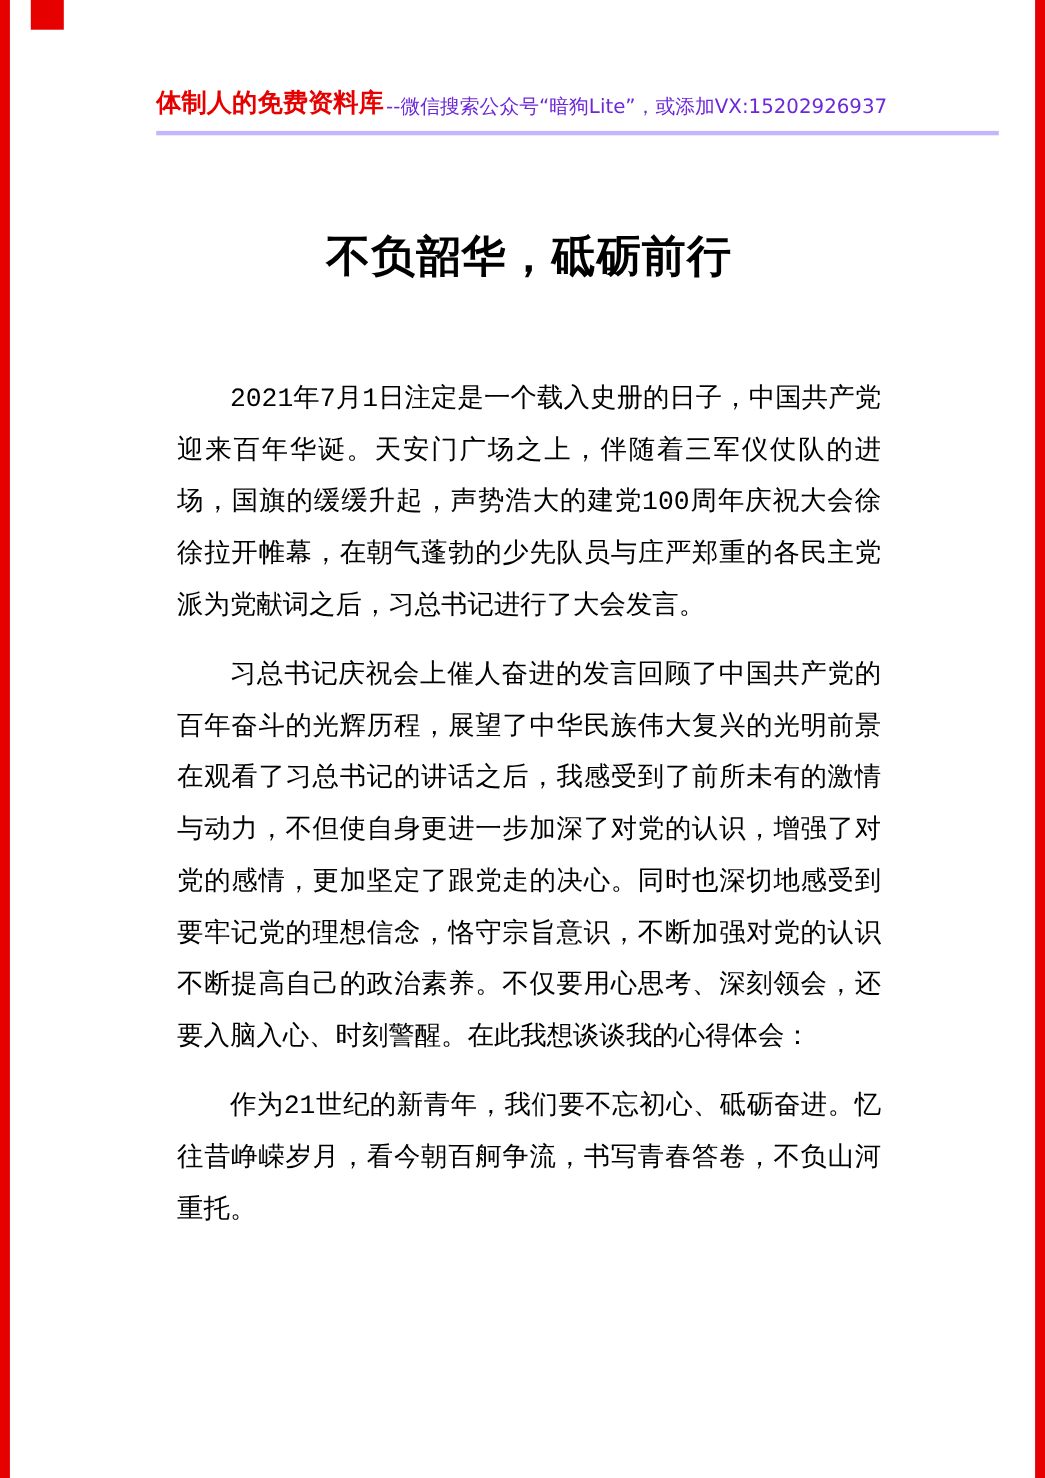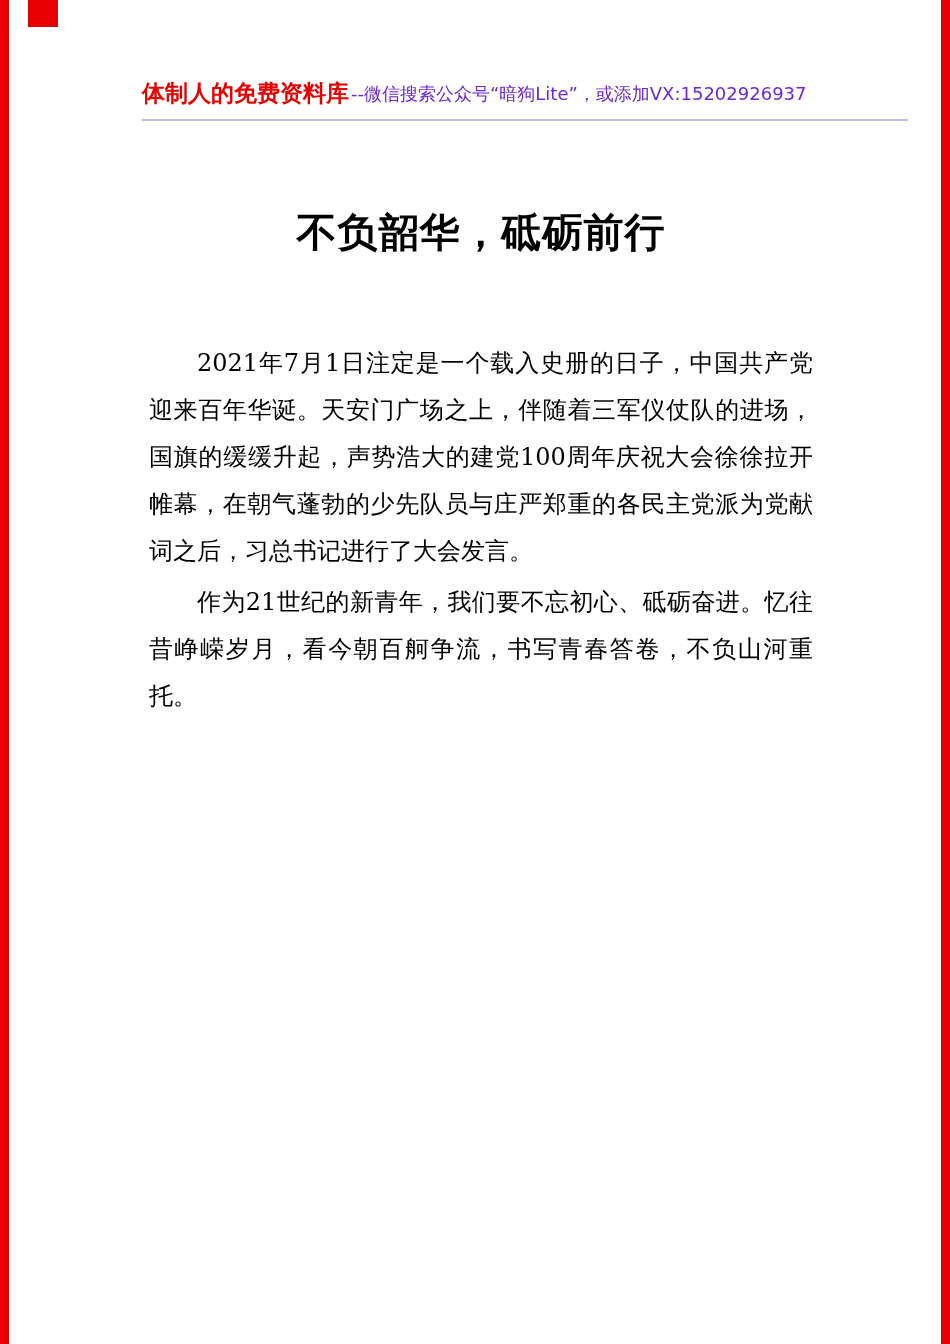--- a/index.html
+++ b/index.html
@@ -32,24 +32,24 @@
     top:0;
     width:30px;
     height:27px;
     background:var(--accent);
   }
   .header{
     position:absolute;
     left:142px;
     top:78px;
     width:766px;
-    border-bottom:2px solid #c4b5fd;
+    border-bottom:4px solid #c4b5fd;
     padding-bottom:10px;
     display:flex;
-    align-items:center;
+    align-items:flex-end;
     white-space:nowrap;
   }
   .header .brand{
     color:var(--accent);
     font-weight:bold;
     font-size:23px;
     font-family:"DejaVu Sans","Liberation Sans",sans-serif;
   }
   .header .info{
     color:#6d28d9;
@@ -78,22 +78,23 @@
     font-weight:500;
     letter-spacing:1px;
   }
   .body-text{
     margin-top:80px;
     font-size:24px;
     line-height:47px;
     text-align:justify;
   }
   .body-text p{
-    margin:4px;
+    margin:16px;
     text-indent:2em;
+    font-family:Liberation Mono, monospace;
   }
   .section-heading{
     margin:0;
     text-indent:2em;
     font-size:24px;
     line-height:47px;
     font-weight:bold;
     font-family:"DejaVu Sans","Liberation Sans",sans-serif;
   }
 </style>
@@ -107,15 +108,16 @@
 <div class="header">
   <span class="brand">体制人的免费资料库</span>
   <span class="info">--微信搜索公众号“暗狗Lite”，或添加VX:15202926937</span>
 </div>
 
 <div class="doc">
   <h1 class="title">不负韶华，砥砺前行</h1>
 
   <div class="body-text">
     <p>2021年7月1日注定是一个载入史册的日子，中国共产党迎来百年华诞。天安门广场之上，伴随着三军仪仗队的进场，国旗的缓缓升起，声势浩大的建党100周年庆祝大会徐徐拉开帷幕，在朝气蓬勃的少先队员与庄严郑重的各民主党派为党献词之后，习总书记进行了大会发言。</p>
+    <p>习总书记庆祝会上催人奋进的发言回顾了中国共产党的百年奋斗的光辉历程，展望了中华民族伟大复兴的光明前景在观看了习总书记的讲话之后，我感受到了前所未有的激情与动力，不但使自身更进一步加深了对党的认识，增强了对党的感情，更加坚定了跟党走的决心。同时也深切地感受到要牢记党的理想信念，恪守宗旨意识，不断加强对党的认识不断提高自己的政治素养。不仅要用心思考、深刻领会，还要入脑入心、时刻警醒。在此我想谈谈我的心得体会：</p>
     <p>作为21世纪的新青年，我们要不忘初心、砥砺奋进。忆往昔峥嵘岁月，看今朝百舸争流，书写青春答卷，不负山河重托。</p>
   </div>
 </div>
 
 </body></html>

